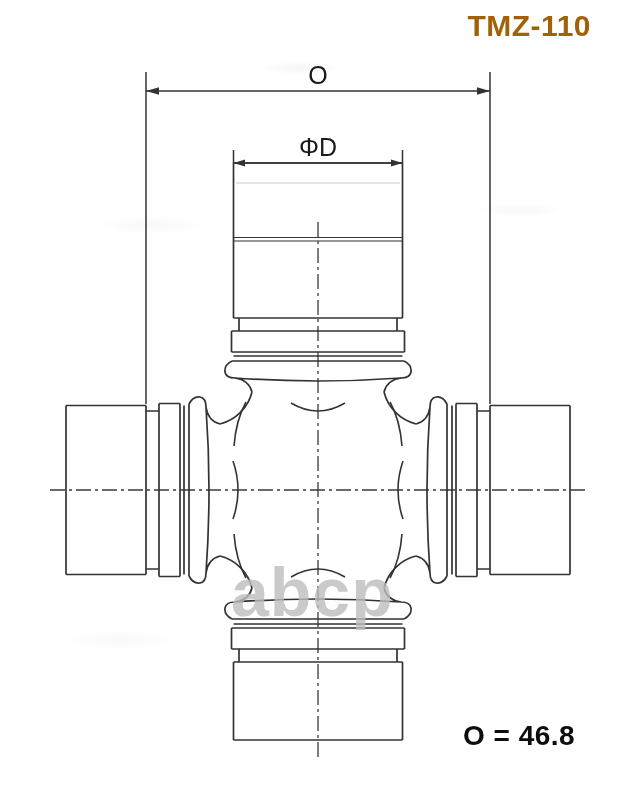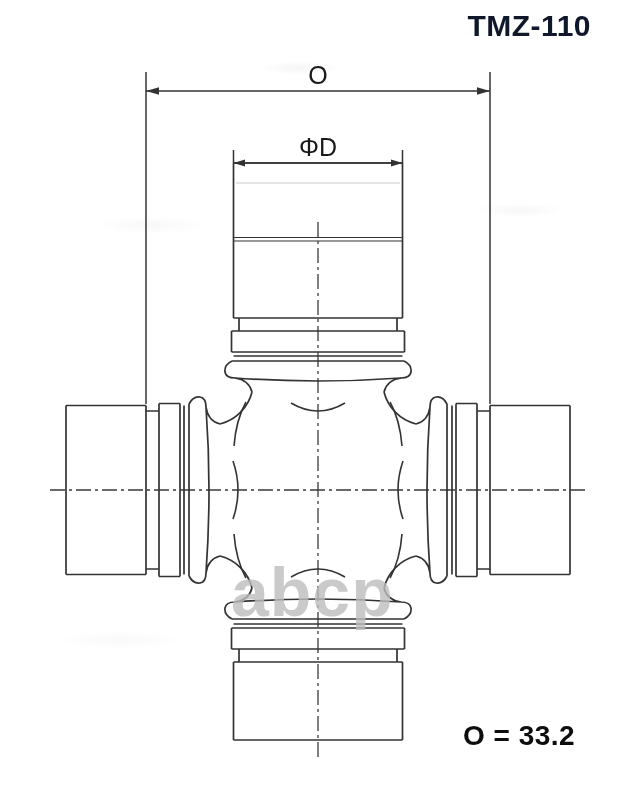--- a/index.html
+++ b/index.html
@@ -9,21 +9,21 @@
     background:#ffffff;
     overflow:hidden;
     font-family:"Liberation Sans", sans-serif;
   }
   .part-number{
     position:absolute;
     top:9px;right:50px;
     font-size:30px;
     font-weight:700;
     letter-spacing:0.5px;
-    color:#0f172a;
+    color:#a16207;
   }
   .drawing-svg{position:absolute;left:0;top:0;}
   .dim-text{
     font-family:"Liberation Sans", sans-serif;
     font-size:25px;
     fill:#1a1a1a;
   }
   .values{
     position:absolute;
     left:463px;top:653px;
@@ -173,18 +173,18 @@
       M 291,577 Q 318,561 345,577
       M 233,461 Q 243,490 233,519
       M 403,461 Q 393,490 403,519
       M 246,402 Q 236,420 234,446
       M 390,402 Q 400,420 402,446
       M 246,578 Q 236,560 234,534
       M 390,578 Q 400,560 402,534"></path>
   </svg>
 
   <div class="values">
-    <div>O = 33.2</div>
+    <div>O = 46.8</div>
     
   </div>
 
   <div class="watermark">abcp</div>
 </div>
 
 </body></html>

